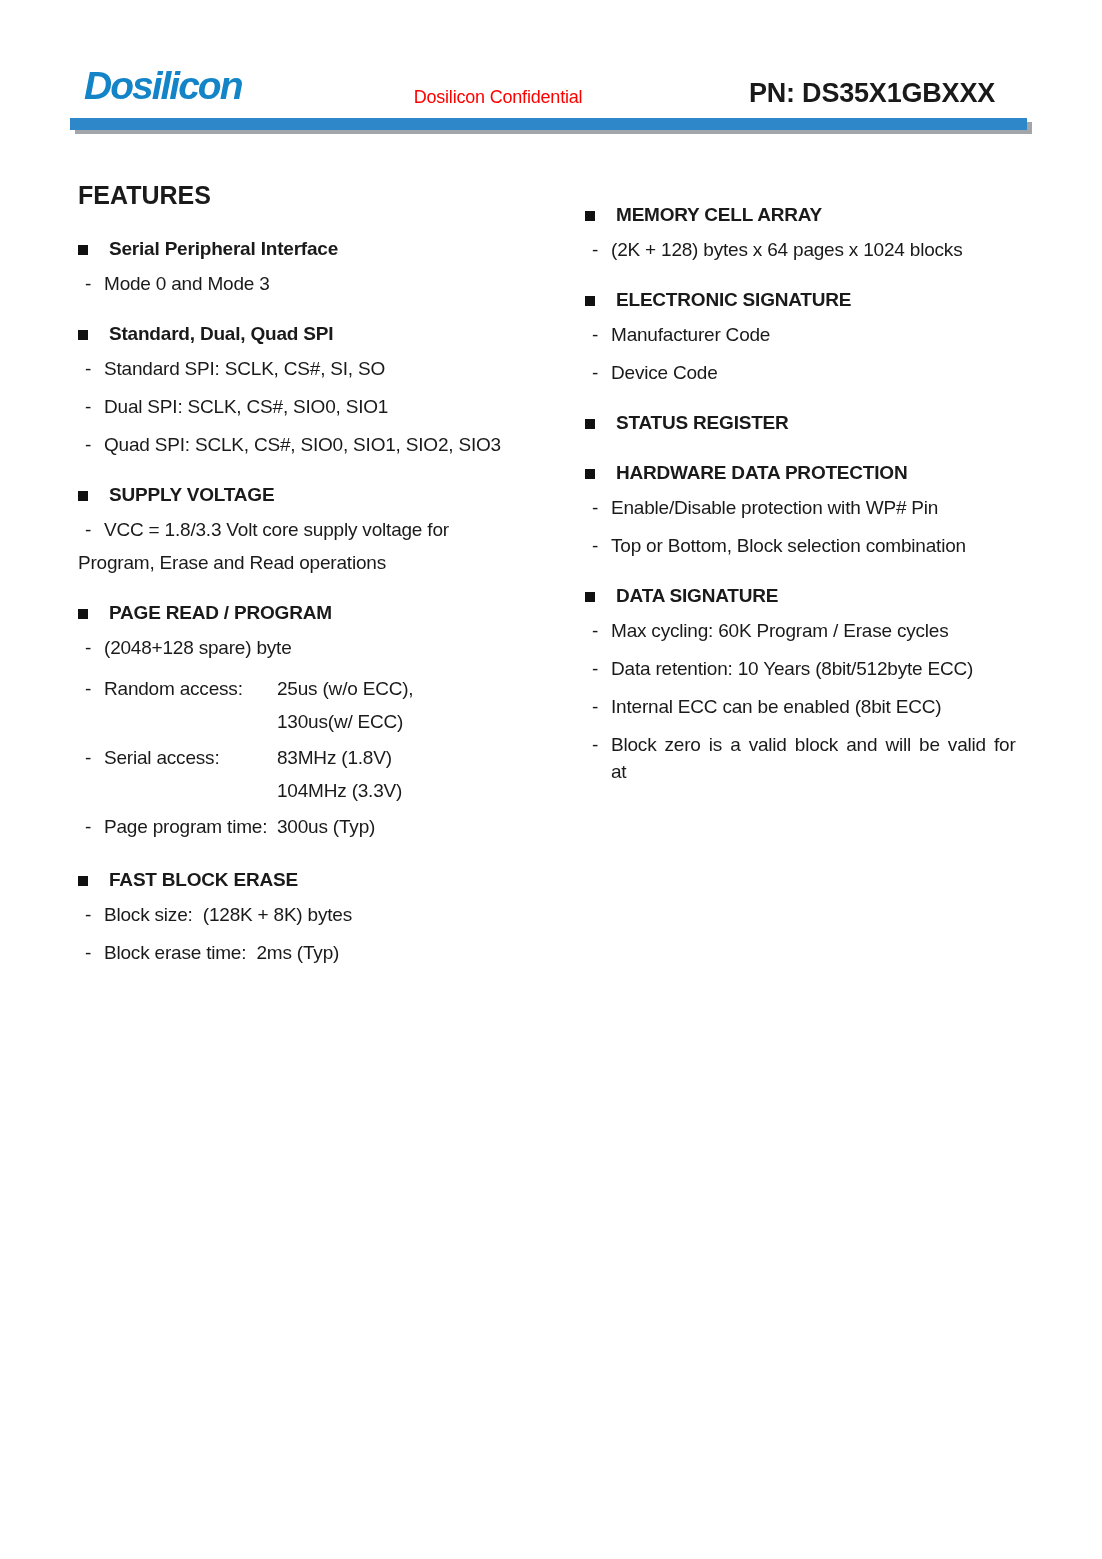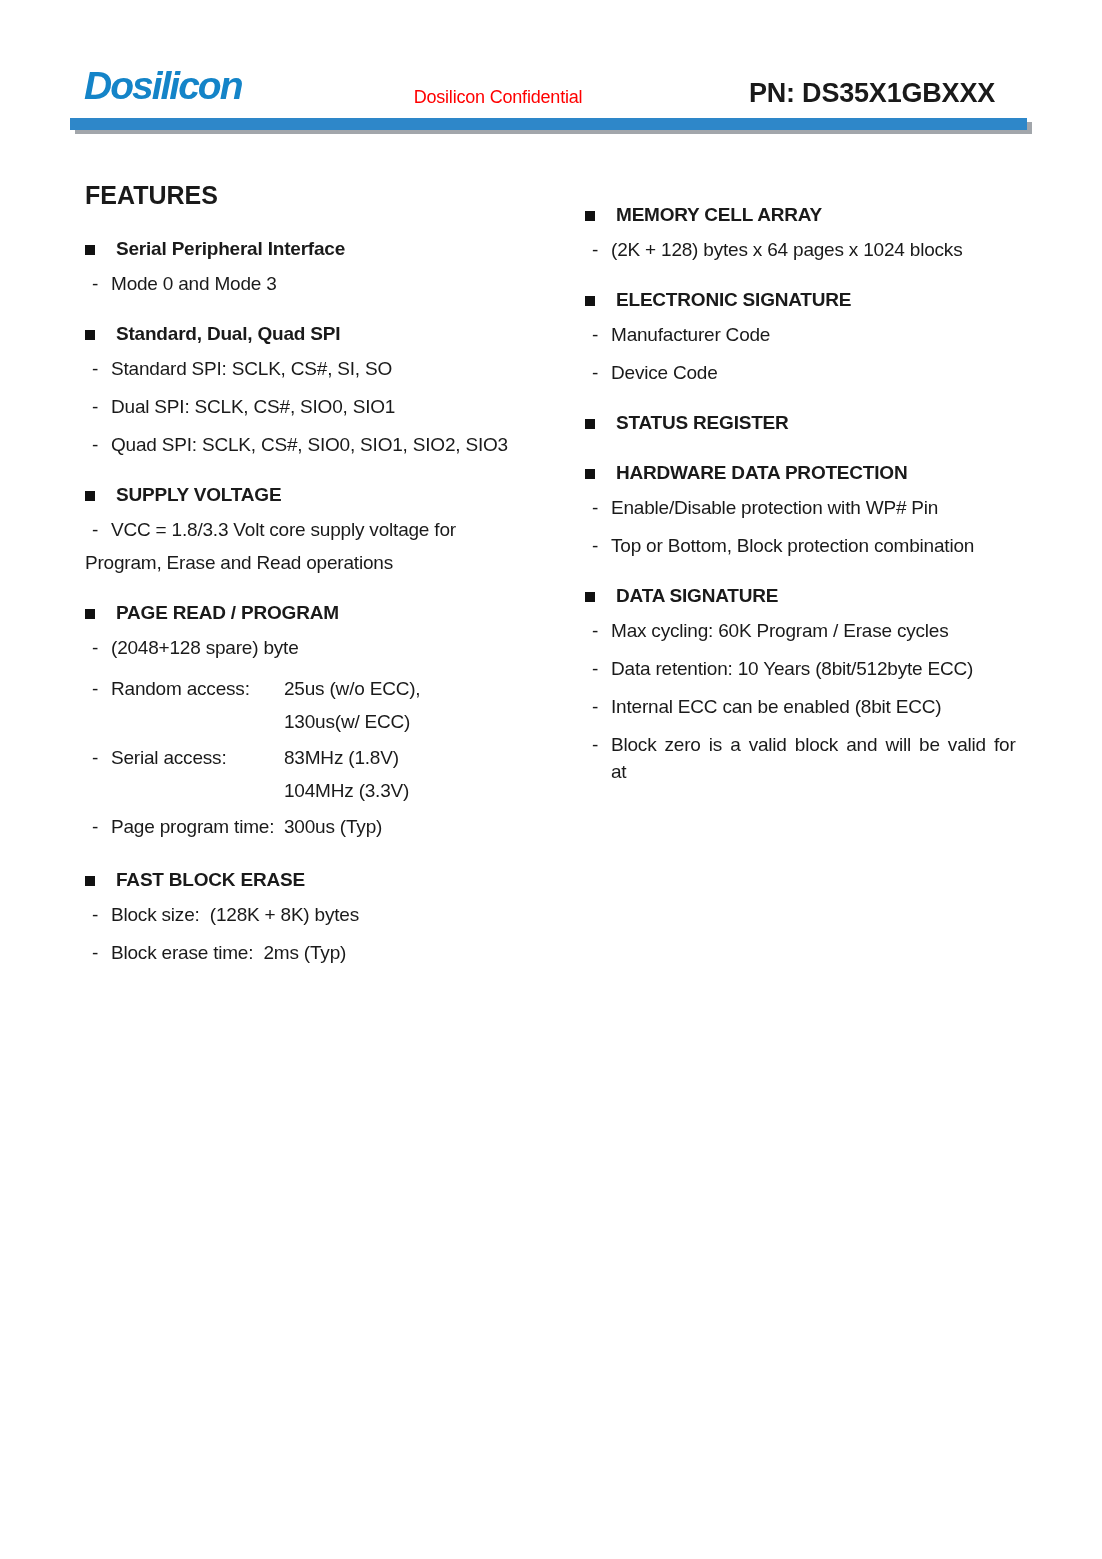--- a/index.html
+++ b/index.html
@@ -19,21 +19,21 @@
   .logo{position:absolute;left:84px;top:64px;font-size:39px;font-weight:800;font-style:italic;
         color:var(--logo-blue);letter-spacing:-2px;line-height:44px;}
   .confidential{position:absolute;left:498px;top:86px;transform:translateX(-50%);
         color:var(--confidential-red);font-size:18px;line-height:22px;white-space:nowrap;}
   .pn{position:absolute;right:107px;top:79px;font-size:27px;font-weight:bold;line-height:28px;white-space:nowrap;}
   .bluebar{position:absolute;left:70px;top:118px;width:957px;height:12px;background:var(--bar-blue);
         box-shadow:5px 4px 0 var(--bar-shadow);}
 
   
   .col{position:absolute;font-size:19px;}
-  .col-left{left:85px;top:180px;width:482px;}
+  .col-left{left:78px;top:180px;width:482px;}
   .col-right{left:585px;top:202px;width:452px;}
   .page-title{font-size:25px;font-weight:bold;line-height:30px;margin-bottom:26px;letter-spacing:0;}
   .section{margin-bottom:24px;}
   .sec-head{display:flex;align-items:center;gap:21px;font-weight:bold;line-height:26px;margin-bottom:8px;}
   .square{width:10px;height:10px;background:#111;flex:none;margin-top:1px;}
   .item{margin-bottom:11px;line-height:27px;}
   .item.hv{margin-bottom:3px;line-height:33px;}
   .line1{display:flex;align-items:flex-start;}
   .dash{flex:none;width:26px;padding-left:7px;}
   .itext{white-space:pre-wrap;}
@@ -224,21 +224,21 @@
           </div>
           <div class="item">
             <div class="line1">
               <span class="dash">-</span>
               <span class="itext">Enable/Disable protection with WP# Pin</span>
             </div>
           </div>
           <div class="item">
             <div class="line1">
               <span class="dash">-</span>
-              <span class="itext">Top or Bottom, Block protection combination</span>
+              <span class="itext">Top or Bottom, Block selection combination</span>
             </div>
           </div>
         </div>
         <div class="section">
           <div class="sec-head">
             <span class="square"></span>
             <span class="sec-title">DATA SIGNATURE</span>
           </div>
           <div class="item">
             <div class="line1">

